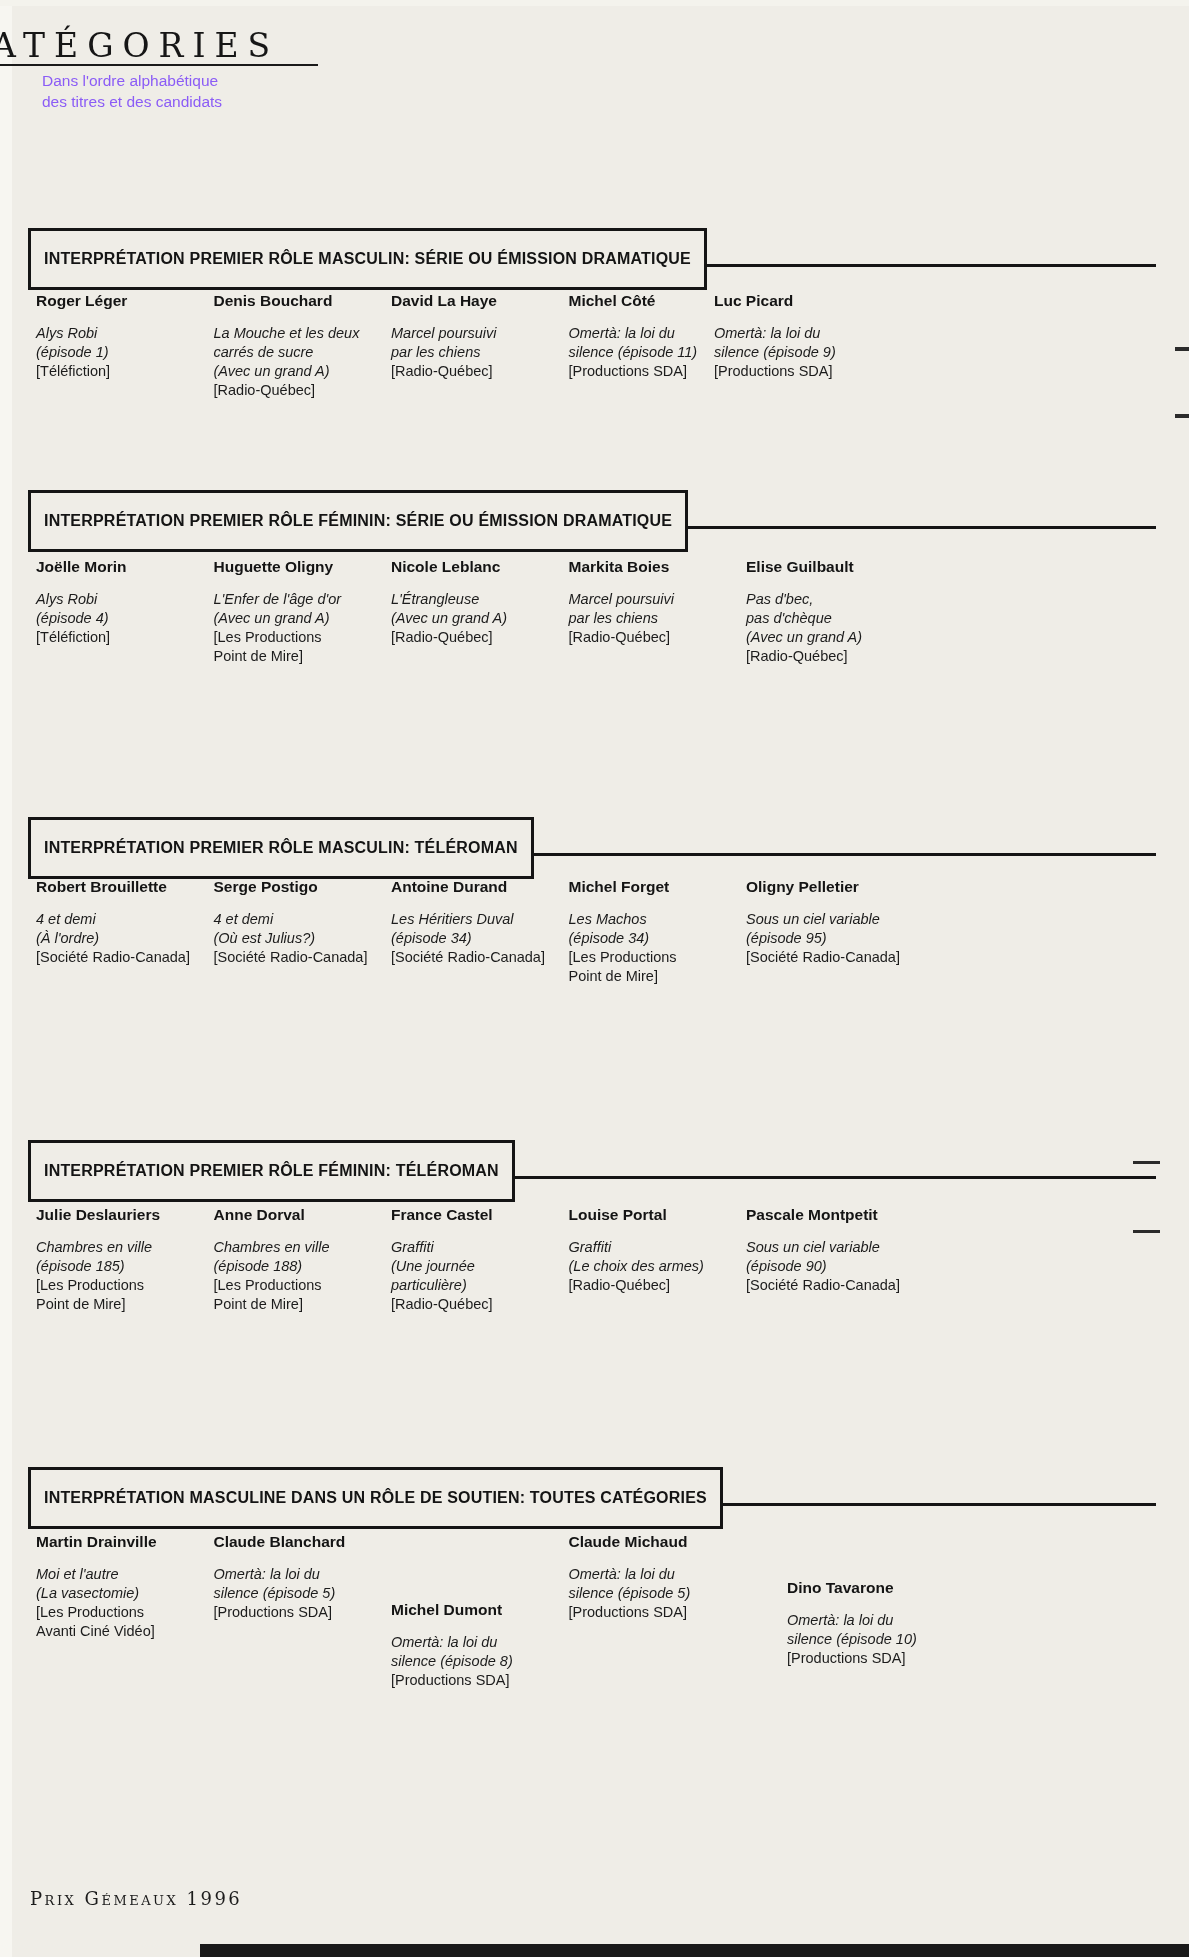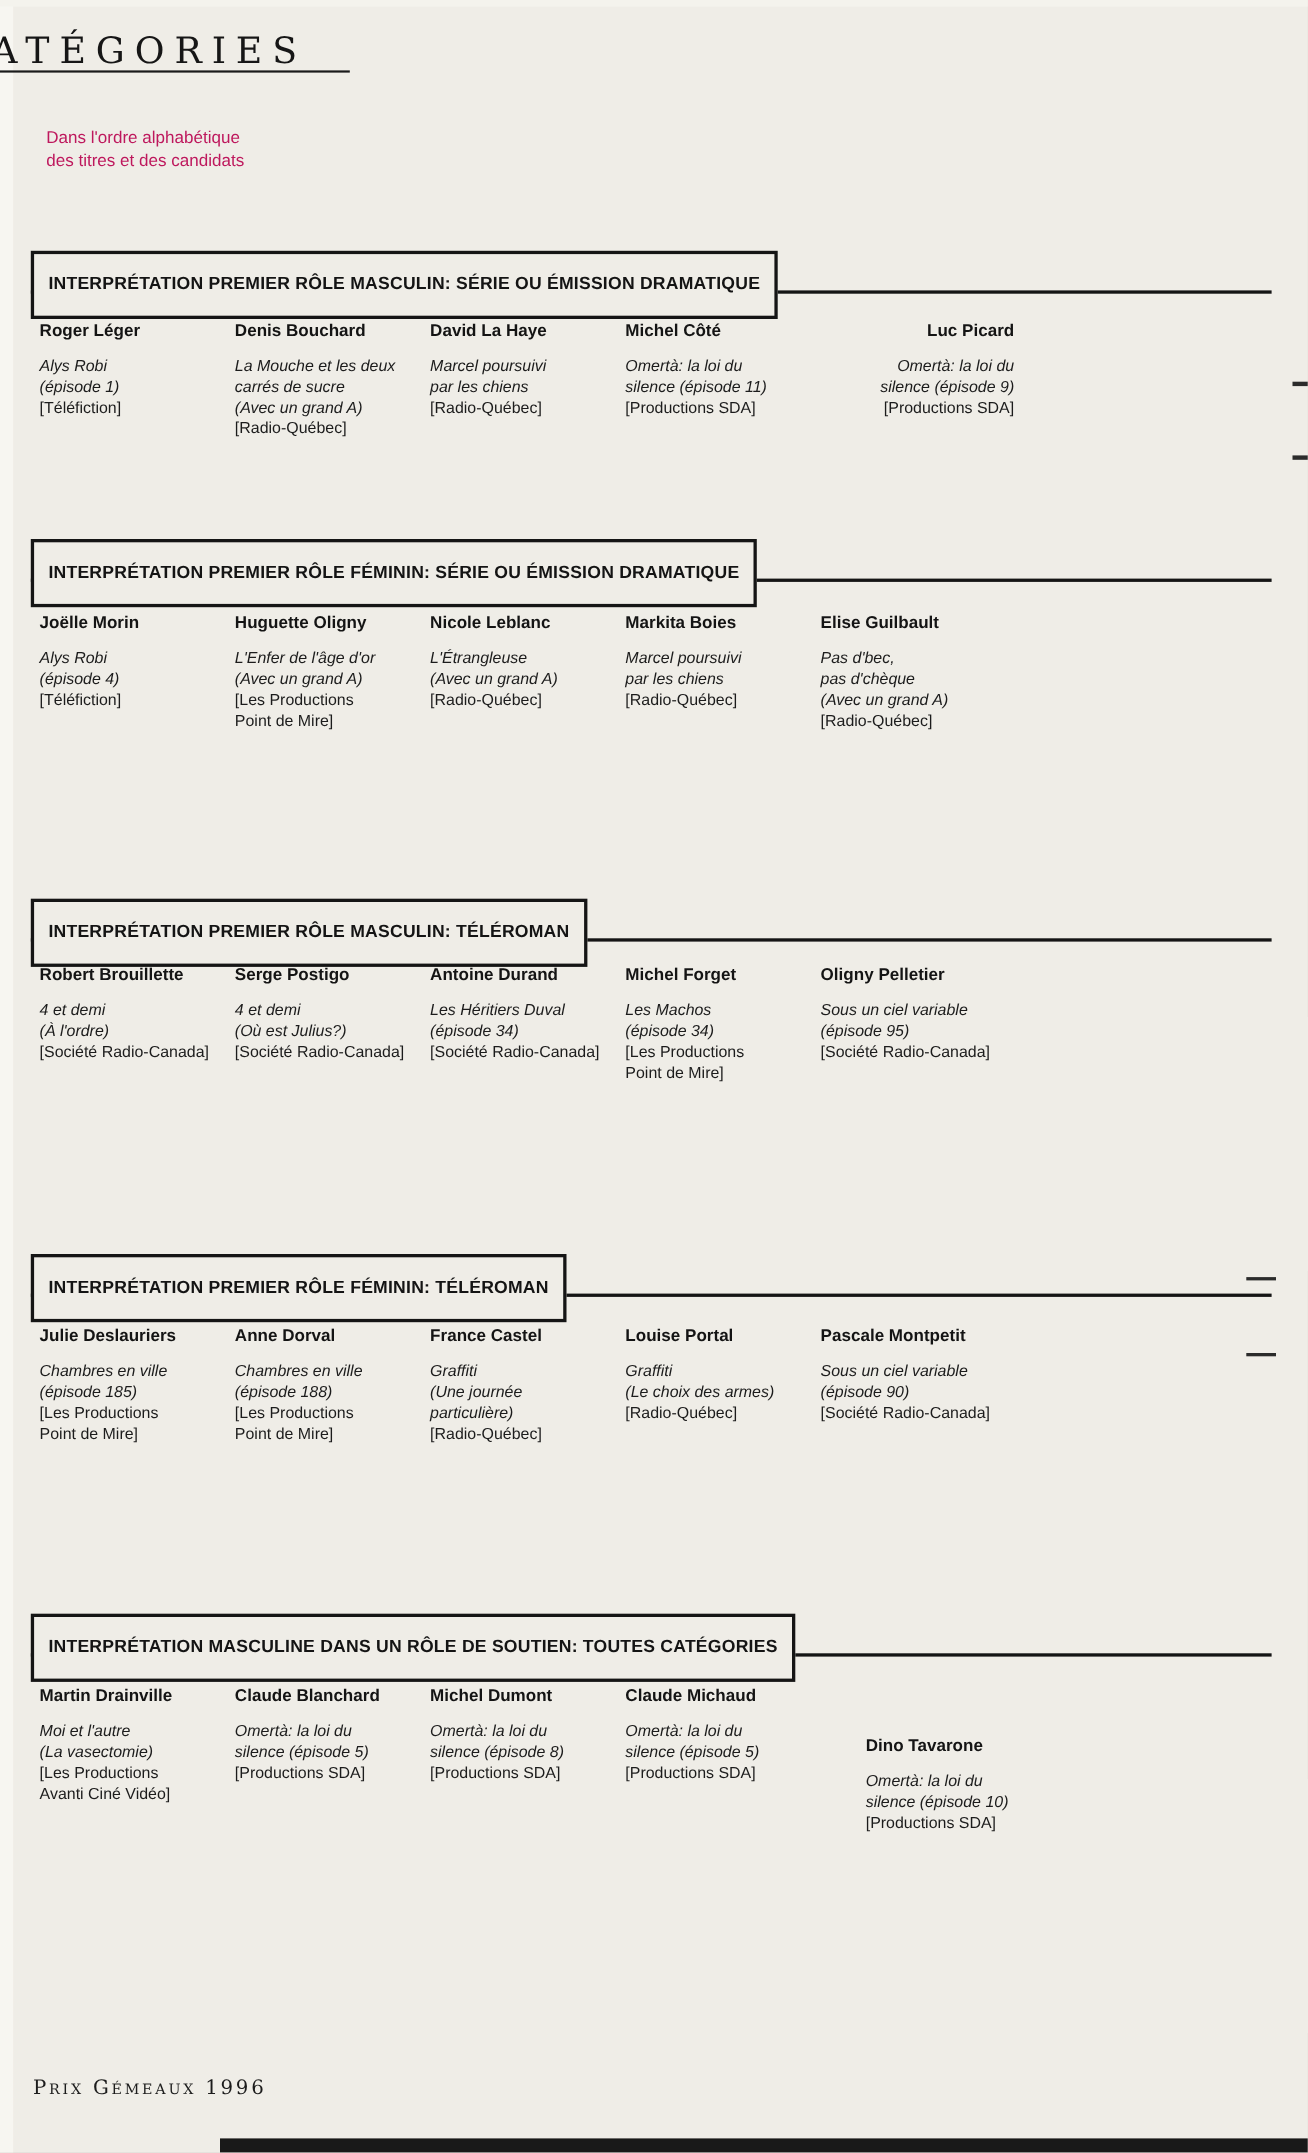--- a/index.html
+++ b/index.html
@@ -11,21 +11,21 @@
   .edge-left{position:absolute;left:0;top:0;width:12px;height:100%;background:#f7f6f1;}
   .edge-top{position:absolute;left:0;top:0;width:100%;height:6px;background:#f4f3ed;}
 
   
   .kicker{
     position:absolute;top:26px;left:-8px;
     font-family:"DejaVu Serif",serif;font-size:33px;letter-spacing:9px;
     color:#161616;white-space:nowrap;
   }
   .kicker-line{position:absolute;top:64px;left:0;width:318px;height:2px;background:#1a1a1a;}
-  .intro{position:absolute;top:70px;left:42px;font-size:15.5px;line-height:21px;color:#be185d;margin-top:45px;}
+  .intro{position:absolute;top:70px;left:42px;font-size:15.5px;line-height:21px;color:#8b5cf6;}
 
   
   .big-title{
     position:absolute;top:72px;left:362px;
     font-family:"DejaVu Serif",serif;font-size:67px;font-weight:bold;
     letter-spacing:1px;color:#141414;white-space:nowrap;
     text-shadow:6px 5px 0 #908e88;
   }
 
   
@@ -93,21 +93,21 @@
         <div class="line work">Marcel poursuivi</div>
         <div class="line work">par les chiens</div>
         <div class="line credit">[Radio-Québec]</div>
       </div>
       <div class="col" style="left: 568.5px; top: 292px;">
         <div class="nom-name">Michel Côté</div>
         <div class="line work">Omertà: la loi du</div>
         <div class="line work">silence (épisode 11)</div>
         <div class="line credit">[Productions SDA]</div>
       </div>
-      <div class="col" style="left: 746px; top: 292px; text-align: right;">
+      <div class="col" style="left: 714px; top: 292px;">
         <div class="nom-name">Luc Picard</div>
         <div class="line work">Omertà: la loi du</div>
         <div class="line work">silence (épisode 9)</div>
         <div class="line credit">[Productions SDA]</div>
       </div>
       <div class="sec-rule" style="top: 526px;"></div>
       <div class="sec-box" style="top: 490px;">INTERPRÉTATION PREMIER RÔLE FÉMININ: SÉRIE OU ÉMISSION DRAMATIQUE</div>
       <div class="col" style="left: 36px; top: 558px;">
         <div class="nom-name">Joëlle Morin</div>
         <div class="line work">Alys Robi</div>
@@ -216,21 +216,21 @@
         <div class="line work">(La vasectomie)</div>
         <div class="line credit">[Les Productions</div>
         <div class="line credit">Avanti Ciné Vidéo]</div>
       </div>
       <div class="col" style="left: 213.5px; top: 1533px;">
         <div class="nom-name">Claude Blanchard</div>
         <div class="line work">Omertà: la loi du</div>
         <div class="line work">silence (épisode 5)</div>
         <div class="line credit">[Productions SDA]</div>
       </div>
-      <div class="col" style="left: 391px; top: 1533px;">
+      <div class="col" style="left: 391px; top: 1601px;">
         <div class="nom-name">Michel Dumont</div>
         <div class="line work">Omertà: la loi du</div>
         <div class="line work">silence (épisode 8)</div>
         <div class="line credit">[Productions SDA]</div>
       </div>
       <div class="col" style="left: 568.5px; top: 1533px;">
         <div class="nom-name">Claude Michaud</div>
         <div class="line work">Omertà: la loi du</div>
         <div class="line work">silence (épisode 5)</div>
         <div class="line credit">[Productions SDA]</div>

